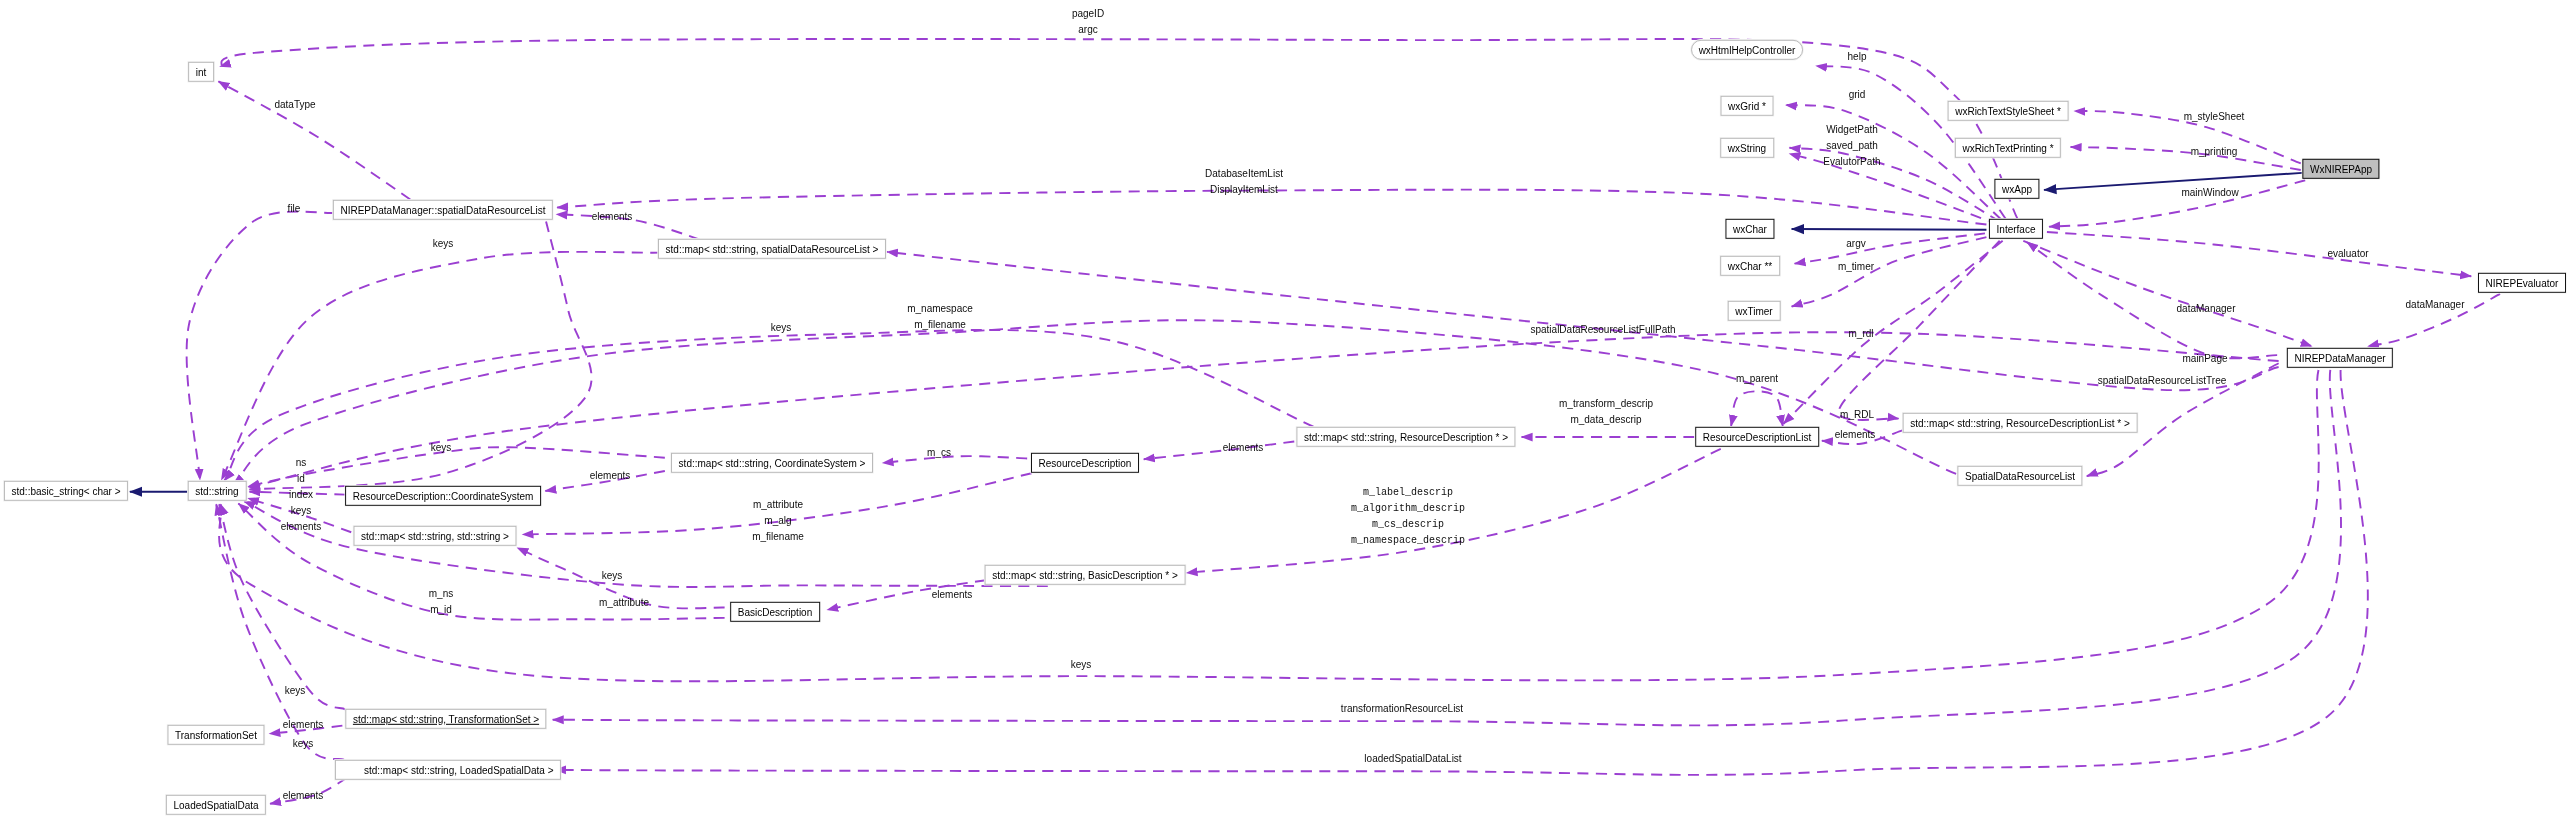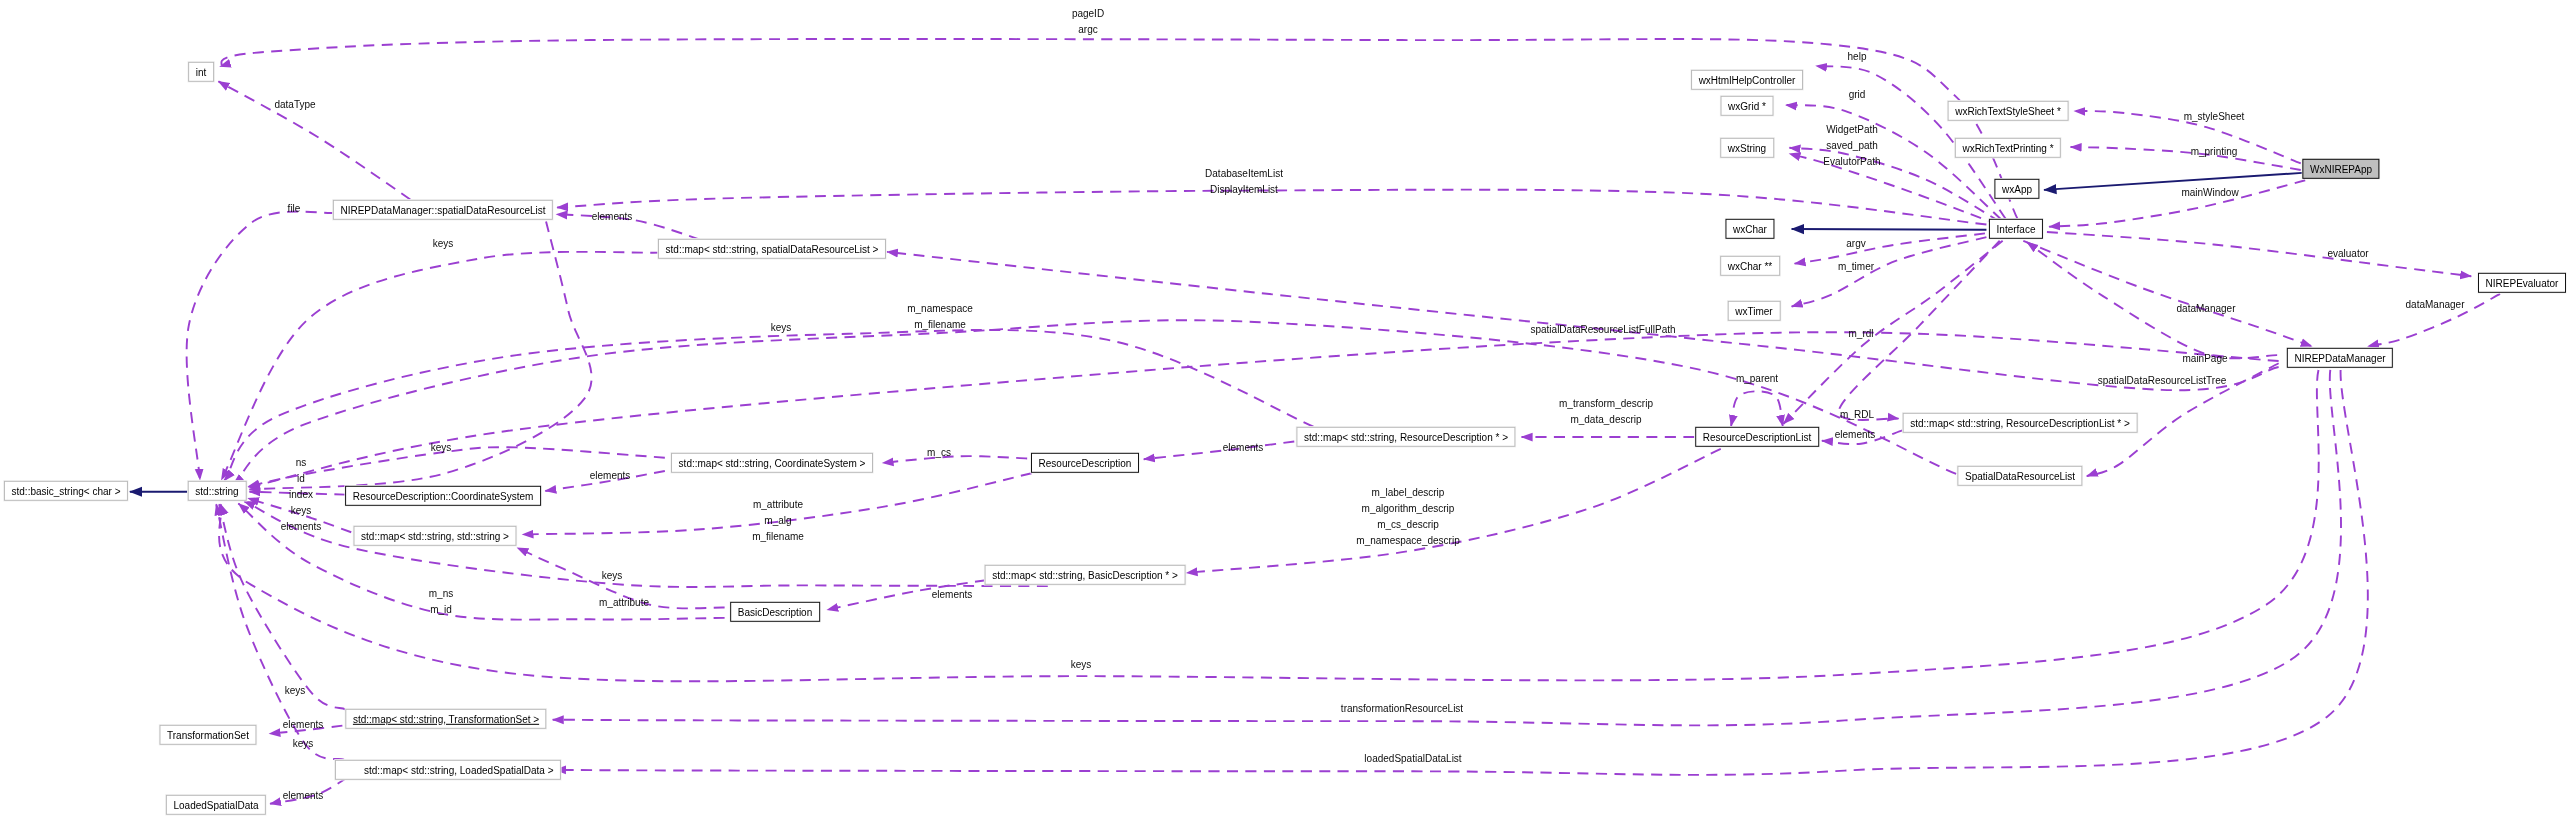--- a/index.html
+++ b/index.html
@@ -92,25 +92,25 @@
       <div class="node external" style="left: 66px; top: 491px;">std::basic_string&lt; char &gt;</div>
       <div class="node external" style="left: 217px; top: 491px;">std::string</div>
       <div class="node external" style="left: 443px; top: 210px;">NIREPDataManager::spatialDataResourceList</div>
       <div class="node external" style="left: 772px; top: 249px;">std::map&lt; std::string, spatialDataResourceList &gt;</div>
       <div class="node documented" style="left: 443px; top: 496px;">ResourceDescription::CoordinateSystem</div>
       <div class="node external" style="left: 772px; top: 463px;">std::map&lt; std::string, CoordinateSystem &gt;</div>
       <div class="node documented" style="left: 1085px; top: 463px;">ResourceDescription</div>
       <div class="node external" style="left: 435px; top: 536px;">std::map&lt; std::string, std::string &gt;</div>
       <div class="node external" style="left: 1085px; top: 575px;">std::map&lt; std::string, BasicDescription * &gt;</div>
       <div class="node documented" style="left: 775px; top: 612px;">BasicDescription</div>
-      <div class="node external" style="left: 208px; top: 735px;">TransformationSet</div>
+      <div class="node external" style="left: 216px; top: 735px;">TransformationSet</div>
       <div class="node external" style="left: 446px; top: 719px; text-decoration: underline;">std::map&lt; std::string, TransformationSet &gt;</div>
       <div class="node external" style="left: 448px; top: 770px; padding-left: 28px;">std::map&lt; std::string, LoadedSpatialData &gt;</div>
       <div class="node external" style="left: 216px; top: 805px;">LoadedSpatialData</div>
-      <div class="node external" style="left: 1747px; top: 80px;">wxHtmlHelpController</div>
+      <div class="node external" style="left: 1747px; top: 50px; border-radius: 10px;">wxHtmlHelpController</div>
       <div class="node external" style="left: 1747px; top: 106px;">wxGrid *</div>
       <div class="node external" style="left: 1747px; top: 148px;">wxString</div>
       <div class="node documented" style="left: 1750px; top: 229px;">wxChar</div>
       <div class="node external" style="left: 1750px; top: 266px;">wxChar **</div>
       <div class="node external" style="left: 1754px; top: 311px;">wxTimer</div>
       <div class="node documented" style="left: 2017px; top: 189px;">wxApp</div>
       <div class="node documented" style="left: 2016px; top: 229px;">Interface</div>
       <div class="node external" style="left: 2008px; top: 111px;">wxRichTextStyleSheet *</div>
       <div class="node external" style="left: 2008px; top: 148px;">wxRichTextPrinting *</div>
       <div class="node main" style="left: 2341px; top: 169px;">WxNIREPApp</div>
@@ -161,21 +161,21 @@
       </div>
       <div class="elabel" style="left: 1757px; top: 379px;">
         <span>m_parent</span>
       </div>
       <div class="elabel" style="left: 1857px; top: 415px;">
         <span>m_RDL</span>
       </div>
       <div class="elabel" style="left: 1855px; top: 435px;">
         <span>elements</span>
       </div>
-      <div class="elabel" style="left: 1408px; top: 517px;">
+      <div class="elabel" style="left: 1408px; top: 517px; font-family: Liberation Mono, monospace;">
         <span>m_label_descrip</span>
         <span>m_algorithm_descrip</span>
         <span>m_cs_descrip</span>
         <span>m_namespace_descrip</span>
       </div>
       <div class="elabel" style="left: 1243px; top: 448px;">
         <span>elements</span>
       </div>
       <div class="elabel" style="left: 939px; top: 453px;">
         <span>m_cs</span>

